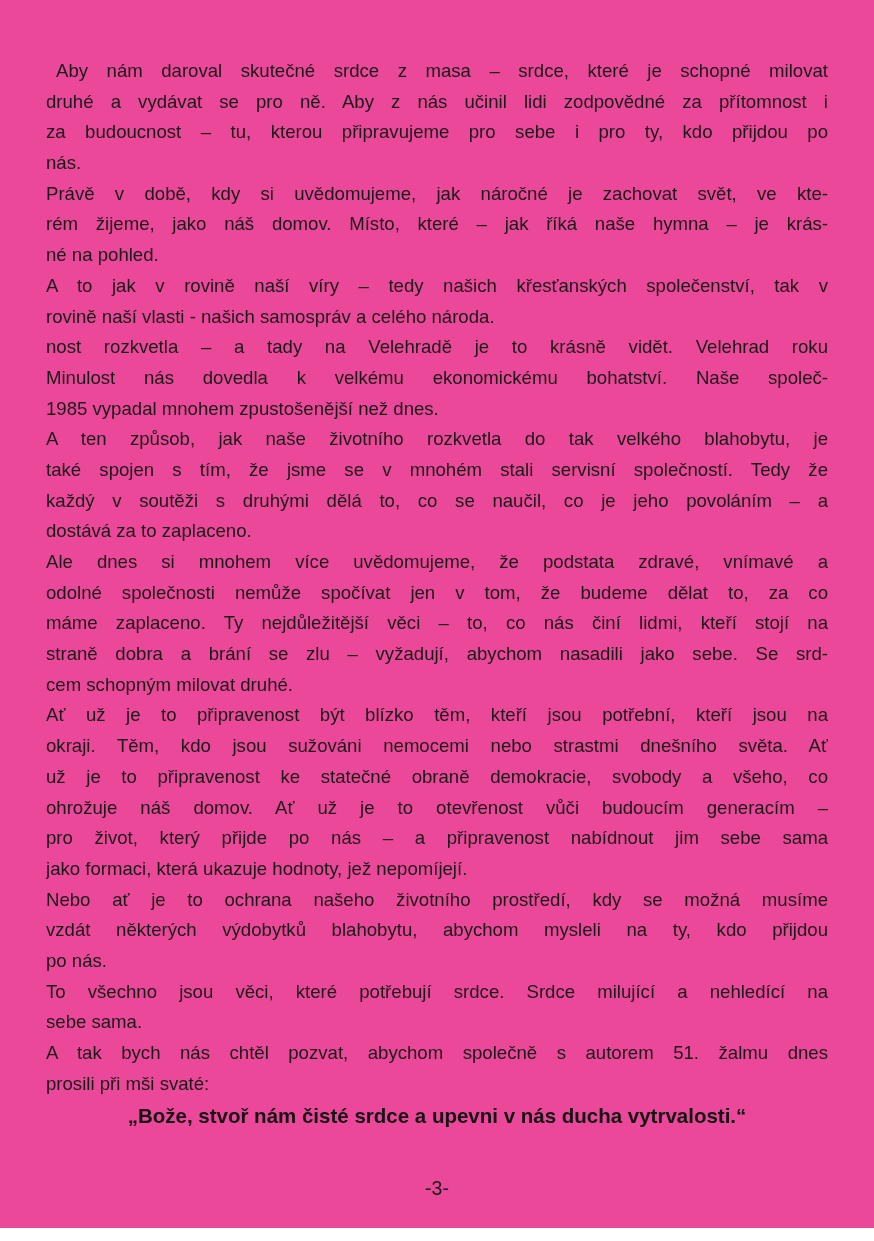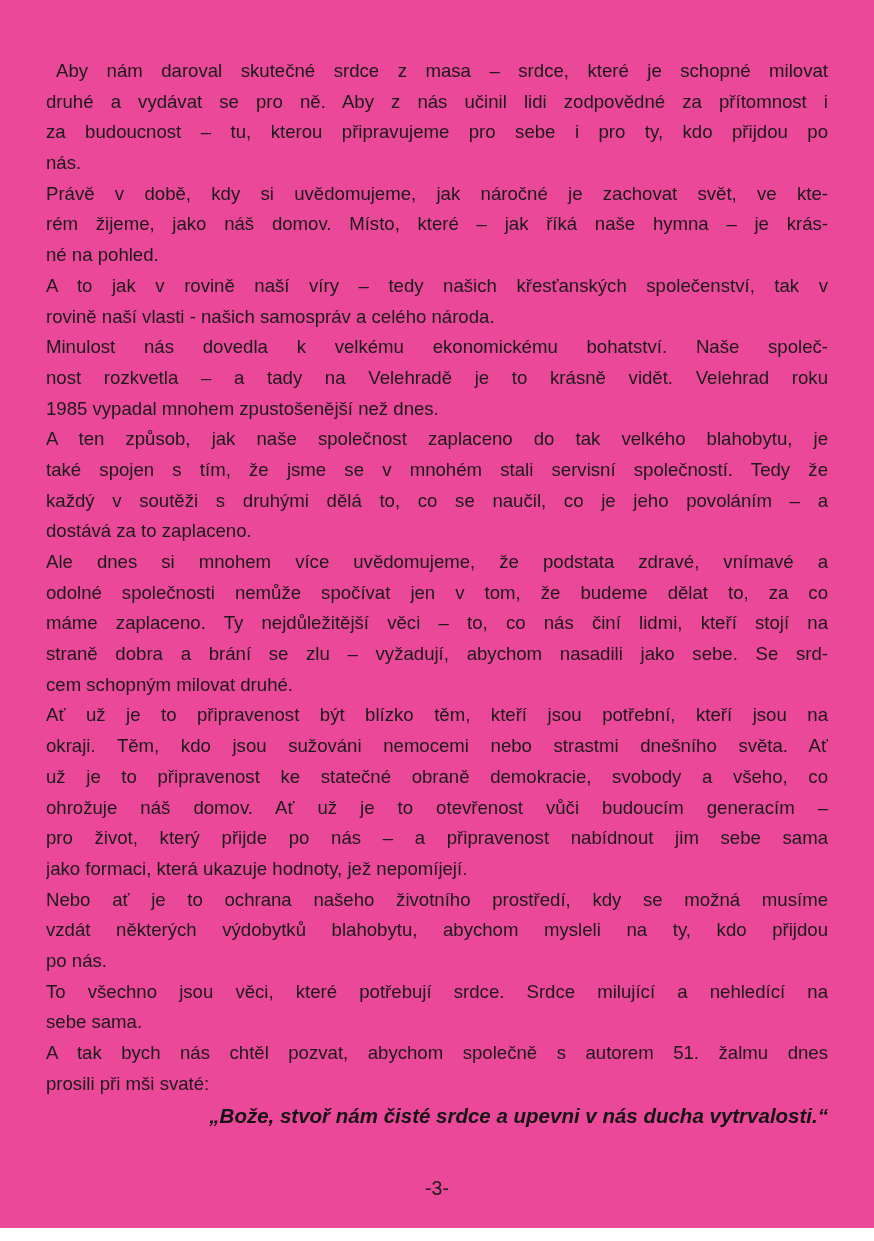--- a/index.html
+++ b/index.html
@@ -40,23 +40,22 @@
     text-align-last: left;
   }
   .paragraph:first-child .line:first-child {
     text-indent: 10px;
   }
   .quote {
     position: absolute;
     left: 46px;
     right: 46px;
     top: 1100px;
-    text-align: right;
+    text-align: center;
     font-weight: bold;
-    font-style: italic;
     font-size: 20.5px;
     line-height: 31px;
     color: #141414;
   }
   .page-number {
     position: absolute;
     left: 0;
     right: 0;
     top: 1173px;
     text-align: center;
@@ -79,26 +78,26 @@
       <div class="paragraph">
         <div class="line">Právě v době, kdy si uvědomujeme, jak náročné je zachovat svět, ve kte-</div>
         <div class="line">rém žijeme, jako náš domov. Místo, které – jak říká naše hymna – je krás-</div>
         <div class="line last">né na pohled.</div>
       </div>
       <div class="paragraph">
         <div class="line">A to jak v rovině naší víry – tedy našich křesťanských společenství, tak v</div>
         <div class="line last">rovině naší vlasti - našich samospráv a celého národa.</div>
       </div>
       <div class="paragraph">
+        <div class="line">nost rozkvetla – a tady na Velehradě je to krásně vidět. Velehrad roku</div>
         <div class="line">Minulost nás dovedla k velkému ekonomickému bohatství. Naše společ-</div>
-        <div class="line">nost rozkvetla – a tady na Velehradě je to krásně vidět. Velehrad roku</div>
         <div class="line last">1985 vypadal mnohem zpustošenější než dnes.</div>
       </div>
       <div class="paragraph">
-        <div class="line">A ten způsob, jak naše společnost zaplaceno do tak velkého blahobytu, je</div>
+        <div class="line">A ten způsob, jak naše životního rozkvetla do tak velkého blahobytu, je</div>
         <div class="line">také spojen s tím, že jsme se v mnohém stali servisní společností. Tedy že</div>
         <div class="line">každý v soutěži s druhými dělá to, co se naučil, co je jeho povoláním – a</div>
         <div class="line last">dostává za to zaplaceno.</div>
       </div>
       <div class="paragraph">
         <div class="line">Ale dnes si mnohem více uvědomujeme, že podstata zdravé, vnímavé a</div>
         <div class="line">odolné společnosti nemůže spočívat jen v tom, že budeme dělat to, za co</div>
         <div class="line">máme zaplaceno. Ty nejdůležitější věci – to, co nás činí lidmi, kteří stojí na</div>
         <div class="line">straně dobra a brání se zlu – vyžadují, abychom nasadili jako sebe. Se srd-</div>
         <div class="line last">cem schopným milovat druhé.</div>

